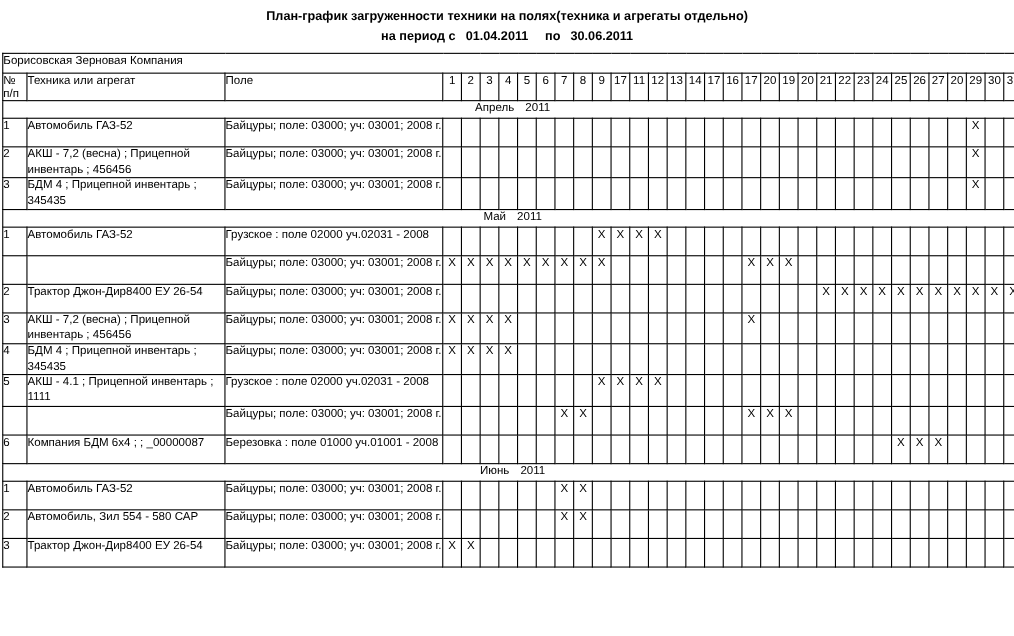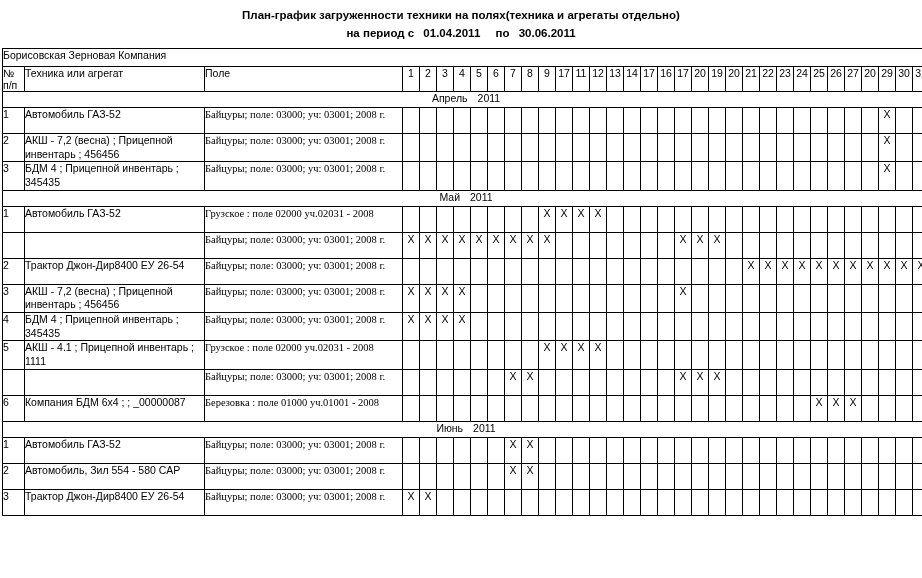--- a/index.html
+++ b/index.html
@@ -87,21 +87,20 @@
   }
   .c-tech {
     padding: 3px 3px 2px 8px;
     font-size: 10.5px;
     line-height: 1.3;
   }
   .c-field {
     padding: 3px 3px 2px 4px;
     font-size: 10.5px;
     line-height: 1.3;
-    font-family: Liberation Serif, serif;
   }
   .c-day {
     text-align: center;
     vertical-align: middle;
     font-size: 10.5px;
   }
   .row-2l { height: 26px; }
 </style>
 </head>
 <body>

